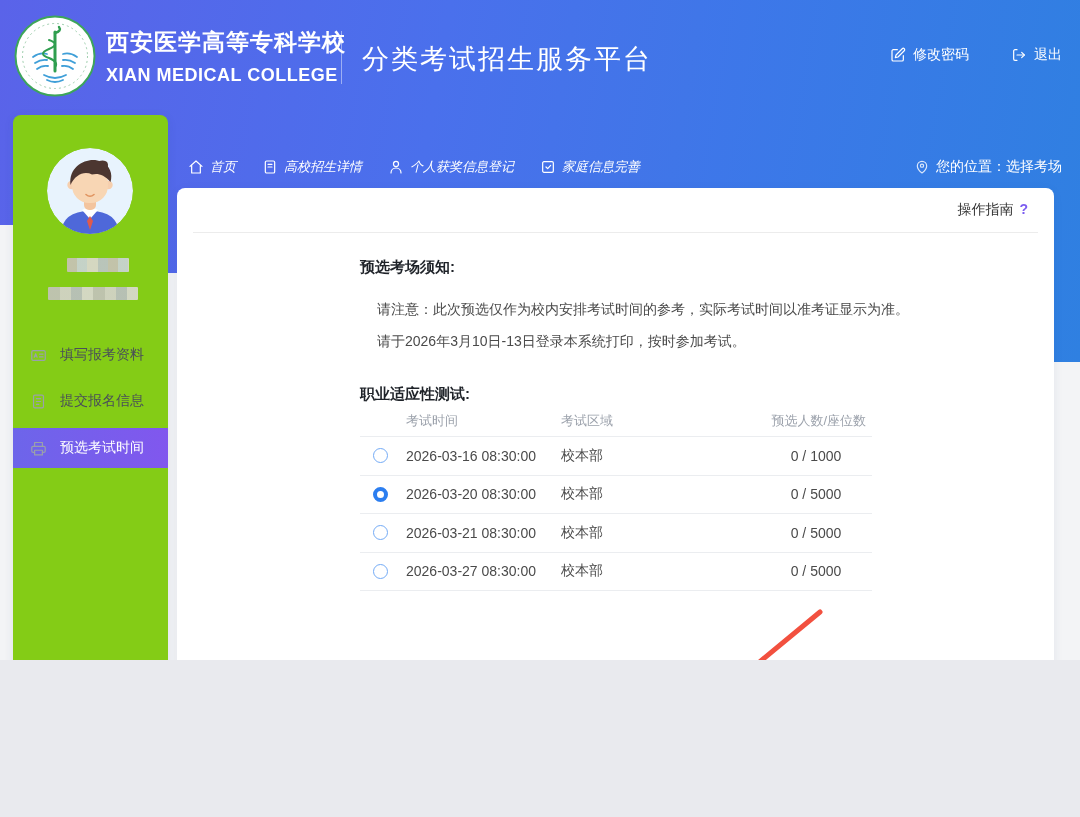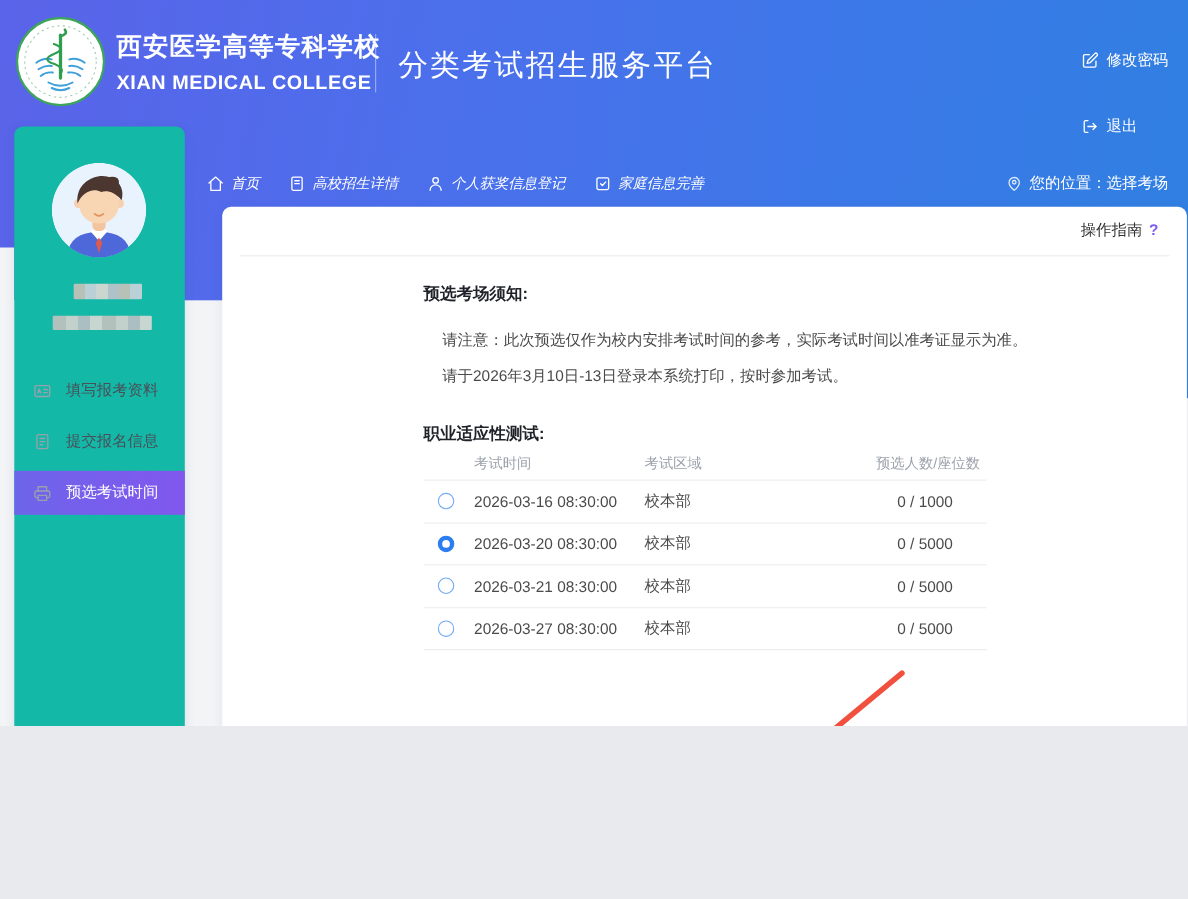--- a/index.html
+++ b/index.html
@@ -15,50 +15,50 @@
             background:linear-gradient(100deg,#3f76ea 0%,#2f80e1 100%); }
   .patch-left { position:absolute; left:0; top:225px; width:13px; height:137px; background:#f3f4f6; }
 
   
   .logo { position:absolute; left:14px; top:15px; width:82px; height:82px; }
   .school { position:absolute; left:106px; top:27px; color:#fff; }
   .school-cn { font-size:23px; font-weight:bold; letter-spacing:1px; }
   .school-en { font-size:18px; font-weight:bold; letter-spacing:.5px; margin-top:7px; }
   .hdr-divider { position:absolute; left:341px; top:31px; width:1px; height:53px; background:rgba(255,255,255,.45); }
   .platform-title { position:absolute; left:362px; top:41px; color:#fff; font-size:27px; letter-spacing:2px; }
-  .hdr-links { position:absolute; right:18px; top:46px; display:flex; gap:42px; color:#fff; font-size:14px;flex-direction:column; }
+  .hdr-links { position:absolute; right:18px; top:46px; display:flex; gap:42px; color:#fff; font-size:14px; }
   .hdr-link { display:flex; align-items:center; gap:7px; cursor:pointer; }
 
   
   .topnav { position:absolute; left:188px; top:158px; display:flex; gap:26px; color:#fff; font-size:13px;font-style:italic; }
   .nav-item { display:flex; align-items:center; gap:6px; cursor:pointer; white-space:nowrap; }
   .location { position:absolute; right:18px; top:158px; display:flex; align-items:center; gap:6px;
               color:#fff; font-size:14px;text-align:center; }
 
   .ic { width:16px; height:16px; display:block; }
   .ic-s { width:17px; height:17px; display:block; }
 
   
-  .sidebar { position:absolute; left:13px; top:115px; width:155px; height:702px; background:#14b8a6;
+  .sidebar { position:absolute; left:13px; top:115px; width:155px; height:702px; background:#84cc16;
              border-radius:8px 8px 0 0; box-shadow:0 2px 10px rgba(40,60,120,.10); }
   .avatar-wrap { position:absolute; left:34px; top:33px; width:86px; height:86px; border-radius:50%; overflow:hidden; }
   .blur-bar { position:absolute; border-radius:1px;
      background:repeating-linear-gradient(90deg,#c9c2ba 0 10px,#ccd3db 10px 20px,#ded9d4 20px 31px,#bfc4cc 31px 41px);
      opacity:.9; }
   .blur1 { left:54px; top:143px; width:62px; height:14px; }
   .blur2 { left:35px; top:172px; width:90px; height:13px;
      background:repeating-linear-gradient(90deg,#c4c2be 0 12px,#d6d3cf 12px 23px,#bcbfc5 23px 34px,#dcd9d5 34px 45px); }
   .menu-item { position:absolute; left:0; width:155px; height:40px; display:flex; align-items:center;
                gap:13px; padding-left:17px; font-size:14px; color:#4a4f59; cursor:pointer; }
   .menu-item .ic-s { stroke:#9aa0ab; }
   .menu-item.active { background:linear-gradient(90deg,#6d65ea,#8157ee); color:#fff; }
   .mi-1 { top:220px; } .mi-2 { top:266px; } .mi-3 { top:313px;text-align:center; }
 
   
-  .main-card { position:absolute; left:202px; top:188px; width:877px; height:629px; background:#fff;
+  .main-card { position:absolute; left:177px; top:188px; width:877px; height:629px; background:#fff;
                border-radius:8px 8px 0 0; box-shadow:0 2px 10px rgba(40,60,120,.08);text-decoration:underline; }
   .guide { position:absolute; top:13px; right:26px; font-size:14px; color:#333; display:flex; gap:6px; cursor:pointer; }
   .guide-q { color:#7b5cf0; font-weight:bold; }
   .card-divider { position:absolute; top:44px; left:16px; right:16px; height:1px; background:#ececec; }
 
   .notice-title { position:absolute; left:183px; top:70px; font-size:15px; font-weight:bold; color:#1f2329; }
   .notice-line1 { position:absolute; left:200px; top:113px; font-size:14px; color:#4a4a4a; }
   .notice-line2 { position:absolute; left:200px; top:145px; font-size:14px; color:#4a4a4a; }
   .section-title { position:absolute; left:183px; top:197px; font-size:15px; font-weight:bold; color:#1f2329; }
 

